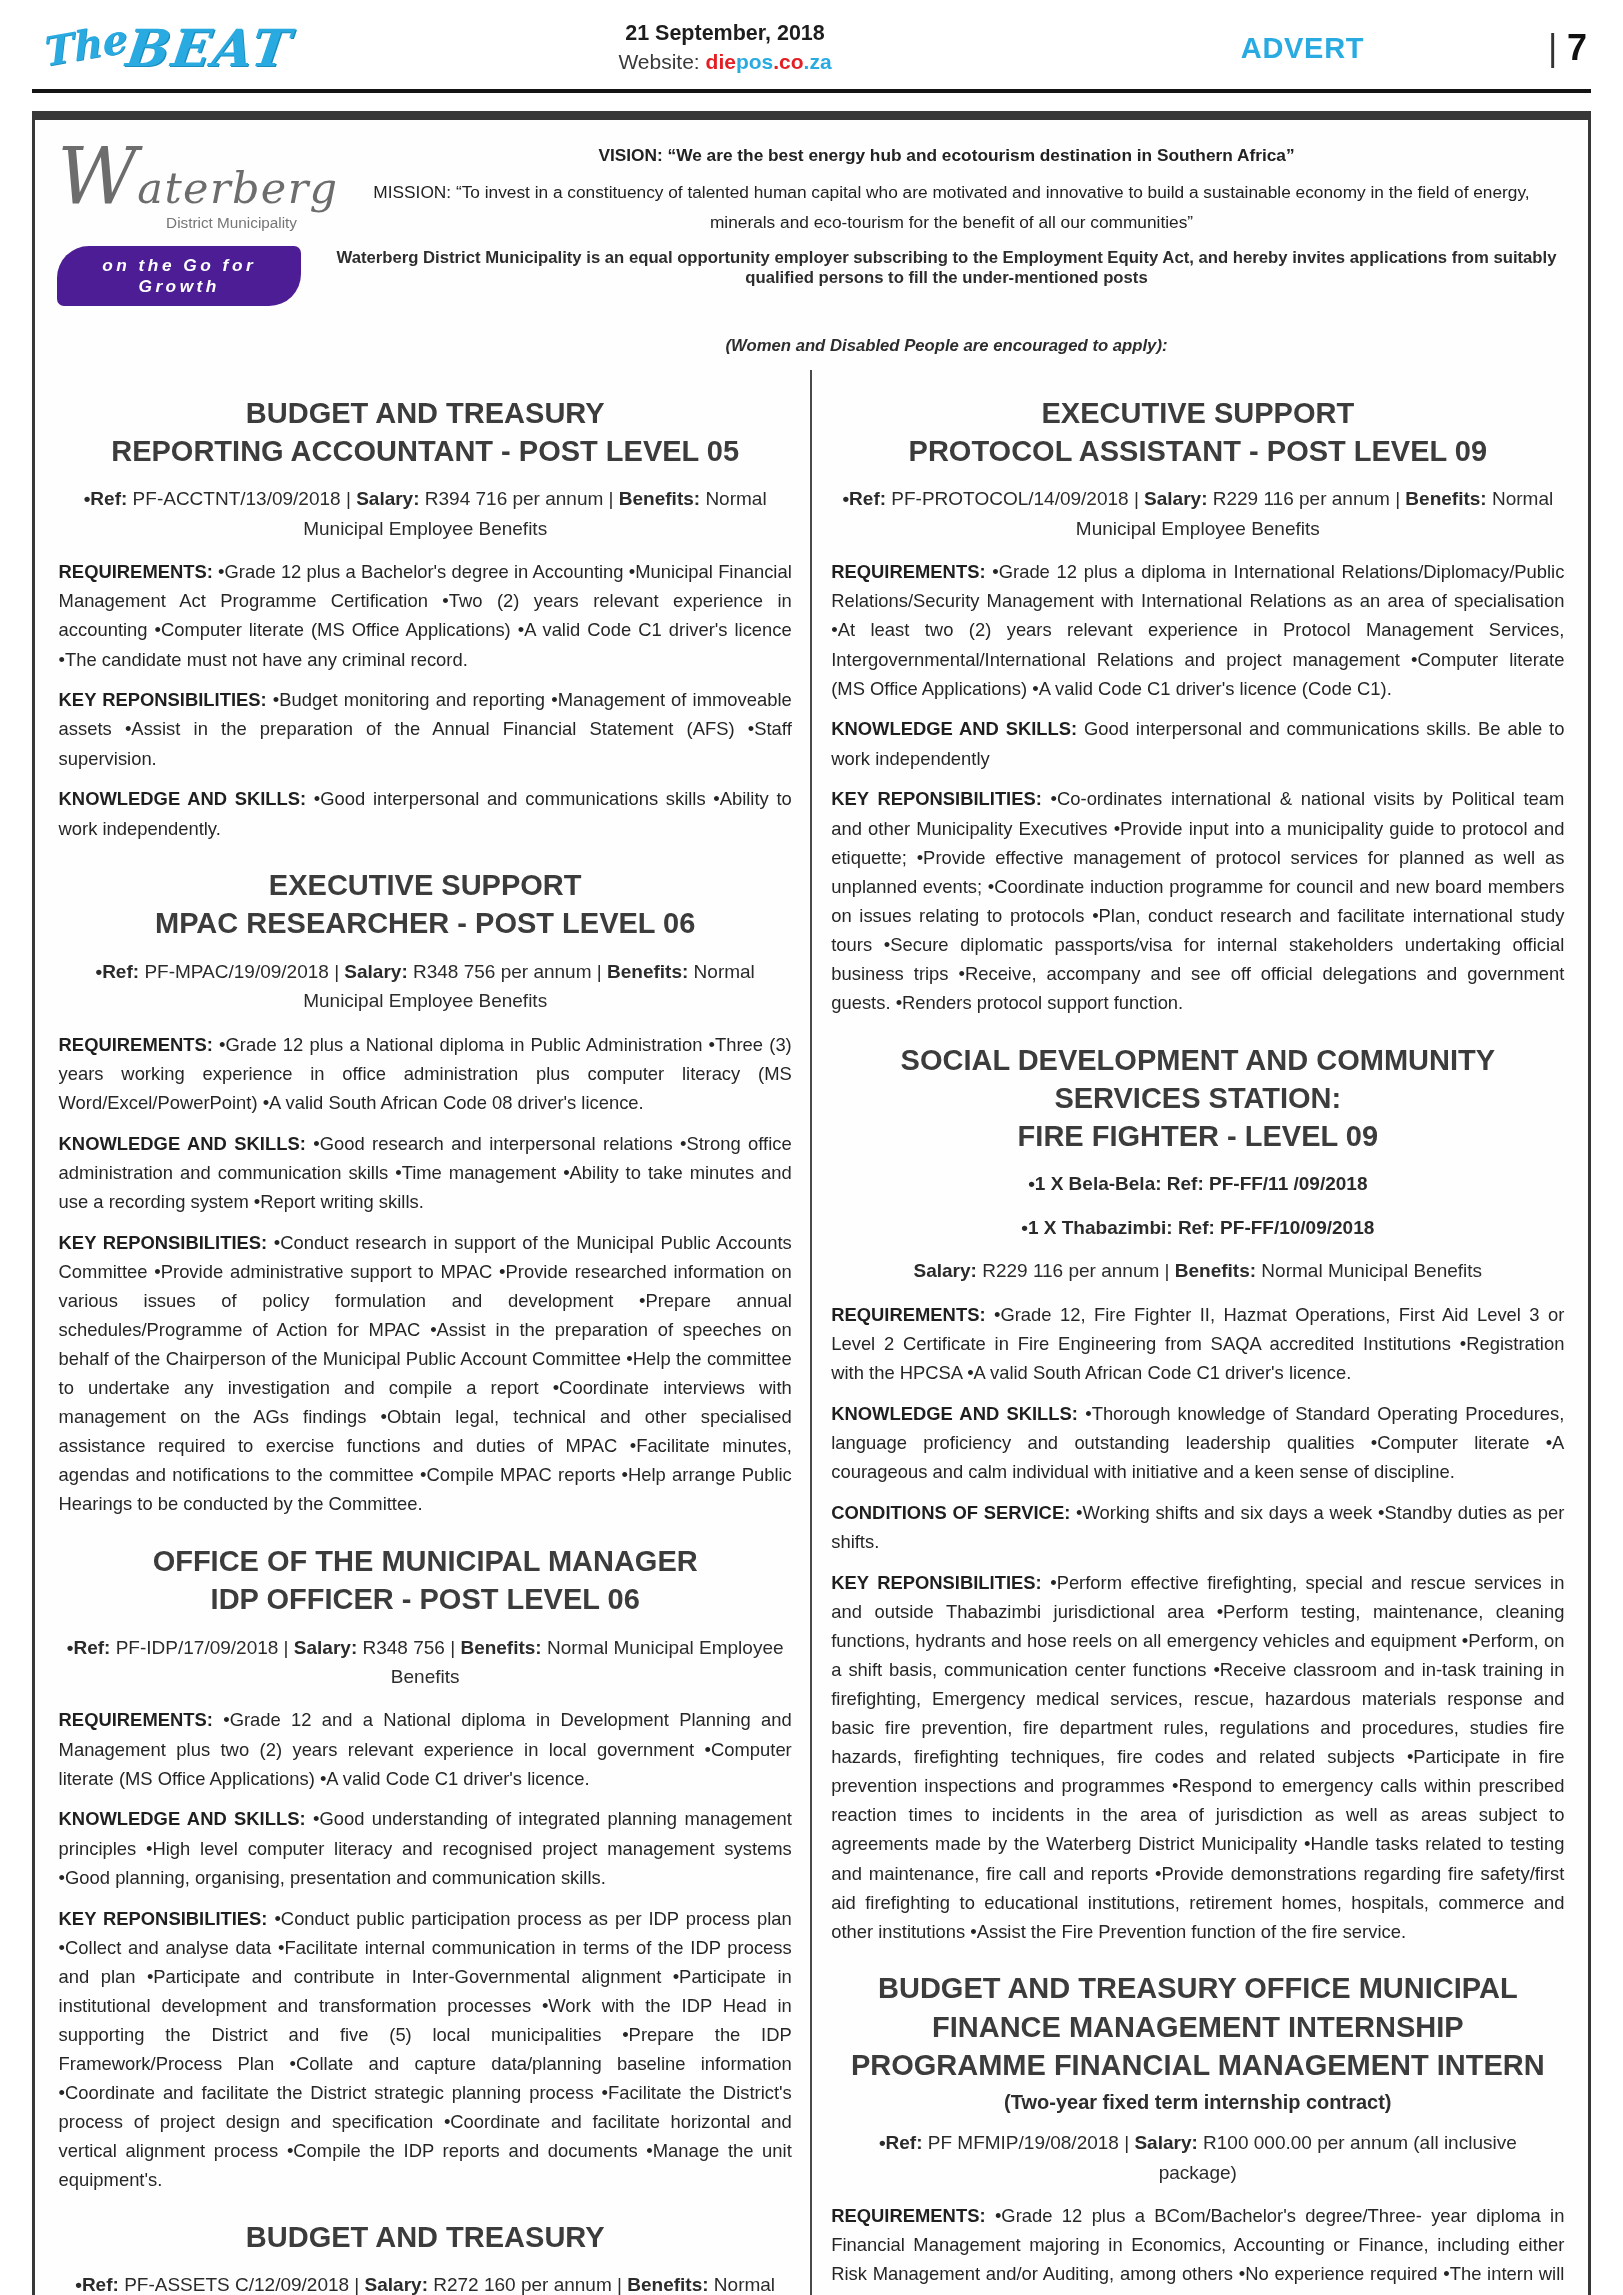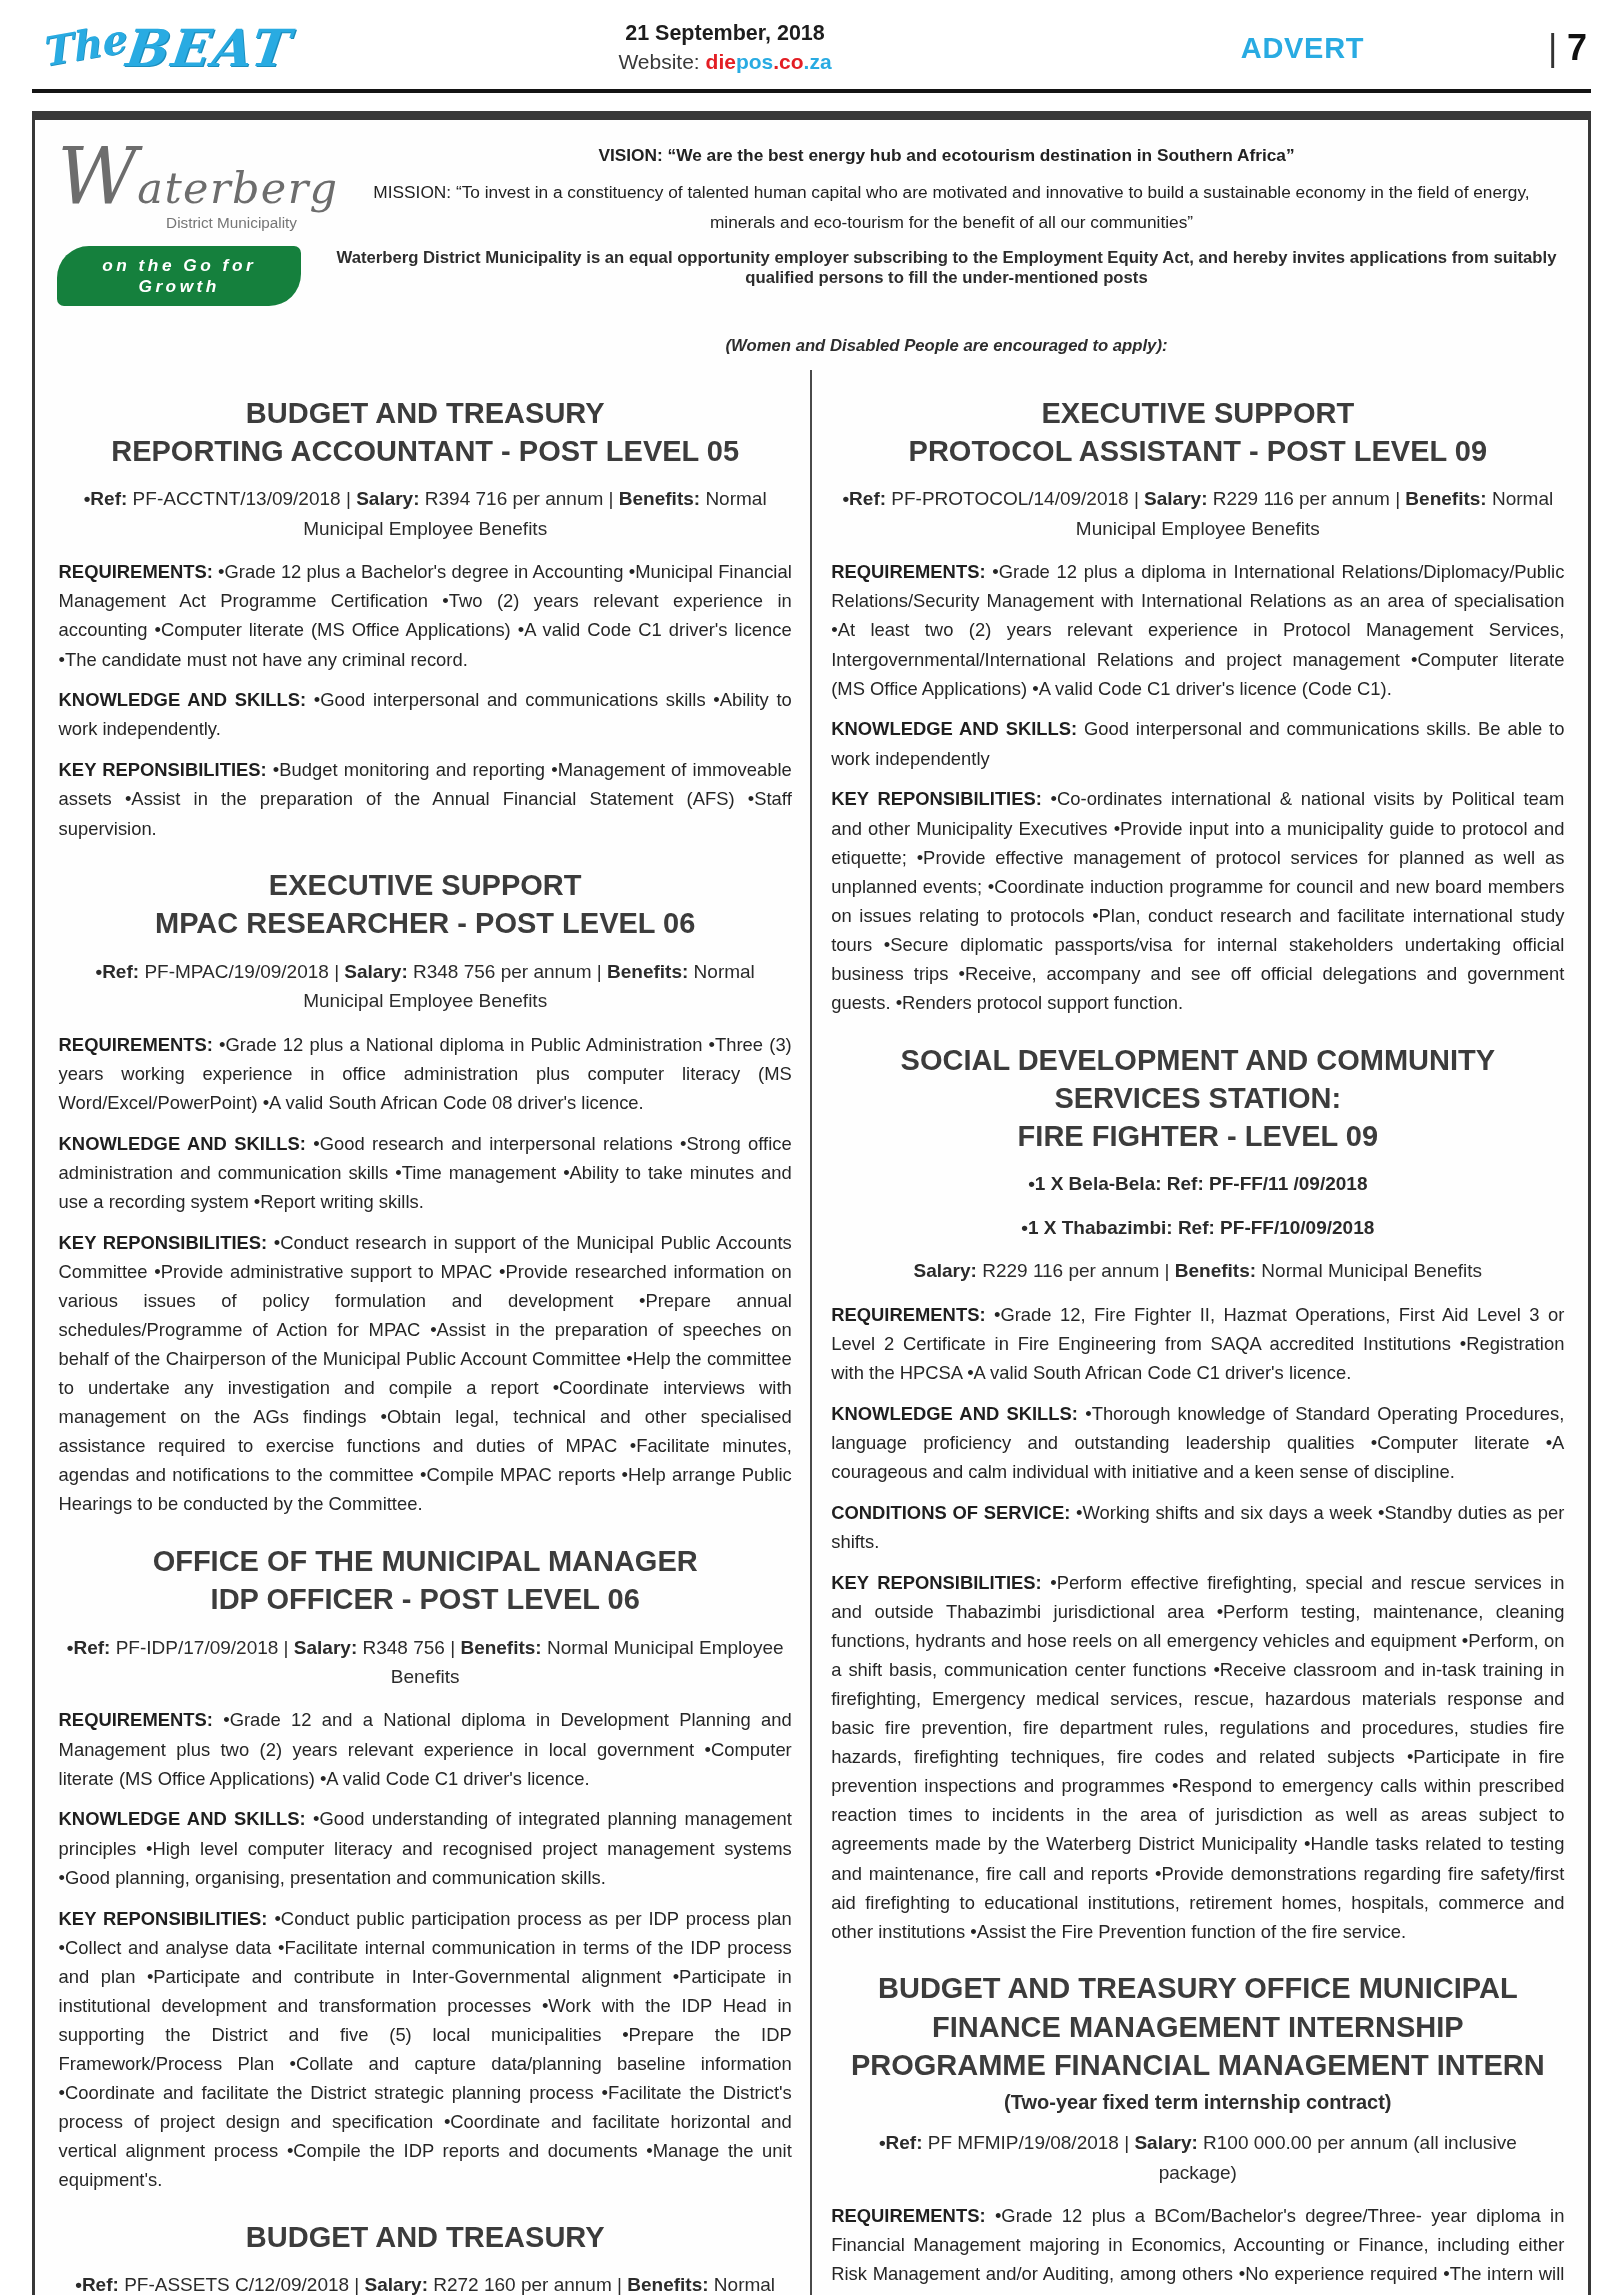--- a/index.html
+++ b/index.html
@@ -33,21 +33,21 @@
     border:3.5px solid #383838;border-top-width:9px;border-bottom-width:9px;
     padding:15.3px 18px 18px 18px;
   }
   
   .banner{display:flex;gap:26px;align-items:flex-start;padding:5.6px 4.2px 14px 4.2px;}
   .logo-block{width:244px;flex:none;}
   .logo-word{font-family:"DejaVu Serif",serif;font-style:italic;color:#6d6d6d;white-space:nowrap;line-height:0.9;}
   .logo-w{font-size:78px;}
   .logo-rest{font-size:43px;letter-spacing:1.4px;}
   .logo-sub{text-align:right;color:#767676;font-size:15.3px;margin-top:3px;padding-right:4.2px;}
-  .slogan{background:#15803d;color:#fff;font-style:italic;font-weight:bold;font-size:17.3px;
+  .slogan{background:#4c1d95;color:#fff;font-style:italic;font-weight:bold;font-size:17.3px;
     letter-spacing:3.5px;text-align:center;padding:9px 5.6px;border-radius:32px 7px 32px 7px;margin-top:14px;}
   .banner-text{flex:1;padding-top:1.4px;}
   .vision{font-weight:bold;font-size:17.3px;text-align:center;margin:2.8px 0 11px 0;color:#222;}
   .mission{font-weight:normal;font-size:17.3px;text-align:center;line-height:1.75;margin:0 11px 11px 21px;color:#222;}
   .eeo{font-weight:bold;font-size:16.7px;text-align:center;margin:8.3px 0 5.6px 0;color:#2d2d2d;}
   .apply{font-style:italic;font-weight:bold;font-size:16.7px;text-align:center;color:#2d2d2d;margin-top:48px;}
   
   .columns{display:flex;align-items:stretch;}
   .col{width:50%;}
   .col-left{padding:0 18px 0 5.6px;}
@@ -104,22 +104,22 @@
 
   <div class="columns">
     <div class="col col-left" id="left-col">
         <section class="job">
           <div class="job-head-wrap">
             <div class="job-head">BUDGET AND TREASURY</div>
             <div class="job-head">REPORTING ACCOUNTANT - POST LEVEL 05</div>
           </div>
           <div class="job-meta"><b>•Ref:</b><span> PF-ACCTNT/13/09/2018 | </span><b>Salary:</b><span> R394 716 per annum | </span><b>Benefits:</b><span> Normal Municipal Employee Benefits</span></div>
           <p class="job-par"><b>REQUIREMENTS: </b><span>•Grade 12 plus a Bachelor's degree in Accounting •Municipal Financial Management Act Programme Certification •Two (2) years relevant experience in accounting •Computer literate (MS Office Applications) •A valid Code C1 driver's licence •The candidate must not have any criminal record.</span></p>
+          <p class="job-par"><b>KEY REPONSIBILITIES: </b><span>•Budget monitoring and reporting •Management of immoveable assets •Assist in the preparation of the Annual Financial Statement (AFS) •Staff supervision.</span></p>
           <p class="job-par"><b>KNOWLEDGE AND SKILLS: </b><span>•Good interpersonal and communications skills •Ability to work independently.</span></p>
-          <p class="job-par"><b>KEY REPONSIBILITIES: </b><span>•Budget monitoring and reporting •Management of immoveable assets •Assist in the preparation of the Annual Financial Statement (AFS) •Staff supervision.</span></p>
         </section>
         <section class="job">
           <div class="job-head-wrap">
             <div class="job-head">EXECUTIVE SUPPORT</div>
             <div class="job-head">MPAC RESEARCHER - POST LEVEL 06</div>
           </div>
           <div class="job-meta"><b>•Ref:</b><span> PF-MPAC/19/09/2018 | </span><b>Salary:</b><span> R348 756 per annum | </span><b>Benefits:</b><span> Normal Municipal Employee Benefits</span></div>
           <p class="job-par"><b>REQUIREMENTS: </b><span>•Grade 12 plus a National diploma in Public Administration •Three (3) years working experience in office administration plus computer literacy (MS Word/Excel/PowerPoint) •A valid South African Code 08 driver's licence.</span></p>
           <p class="job-par"><b>KNOWLEDGE AND SKILLS: </b><span>•Good research and interpersonal relations •Strong office administration and communication skills •Time management •Ability to take minutes and use a recording system •Report writing skills.</span></p>
           <p class="job-par"><b>KEY REPONSIBILITIES: </b><span>•Conduct research in support of the Municipal Public Accounts Committee •Provide administrative support to MPAC •Provide researched information on various issues of policy formulation and development •Prepare annual schedules/Programme of Action for MPAC •Assist in the preparation of speeches on behalf of the Chairperson of the Municipal Public Account Committee •Help the committee to undertake any investigation and compile a report •Coordinate interviews with management on the AGs findings •Obtain legal, technical and other specialised assistance required to exercise functions and duties of MPAC •Facilitate minutes, agendas and notifications to the committee •Compile MPAC reports •Help arrange Public Hearings to be conducted by the Committee.</span></p>

